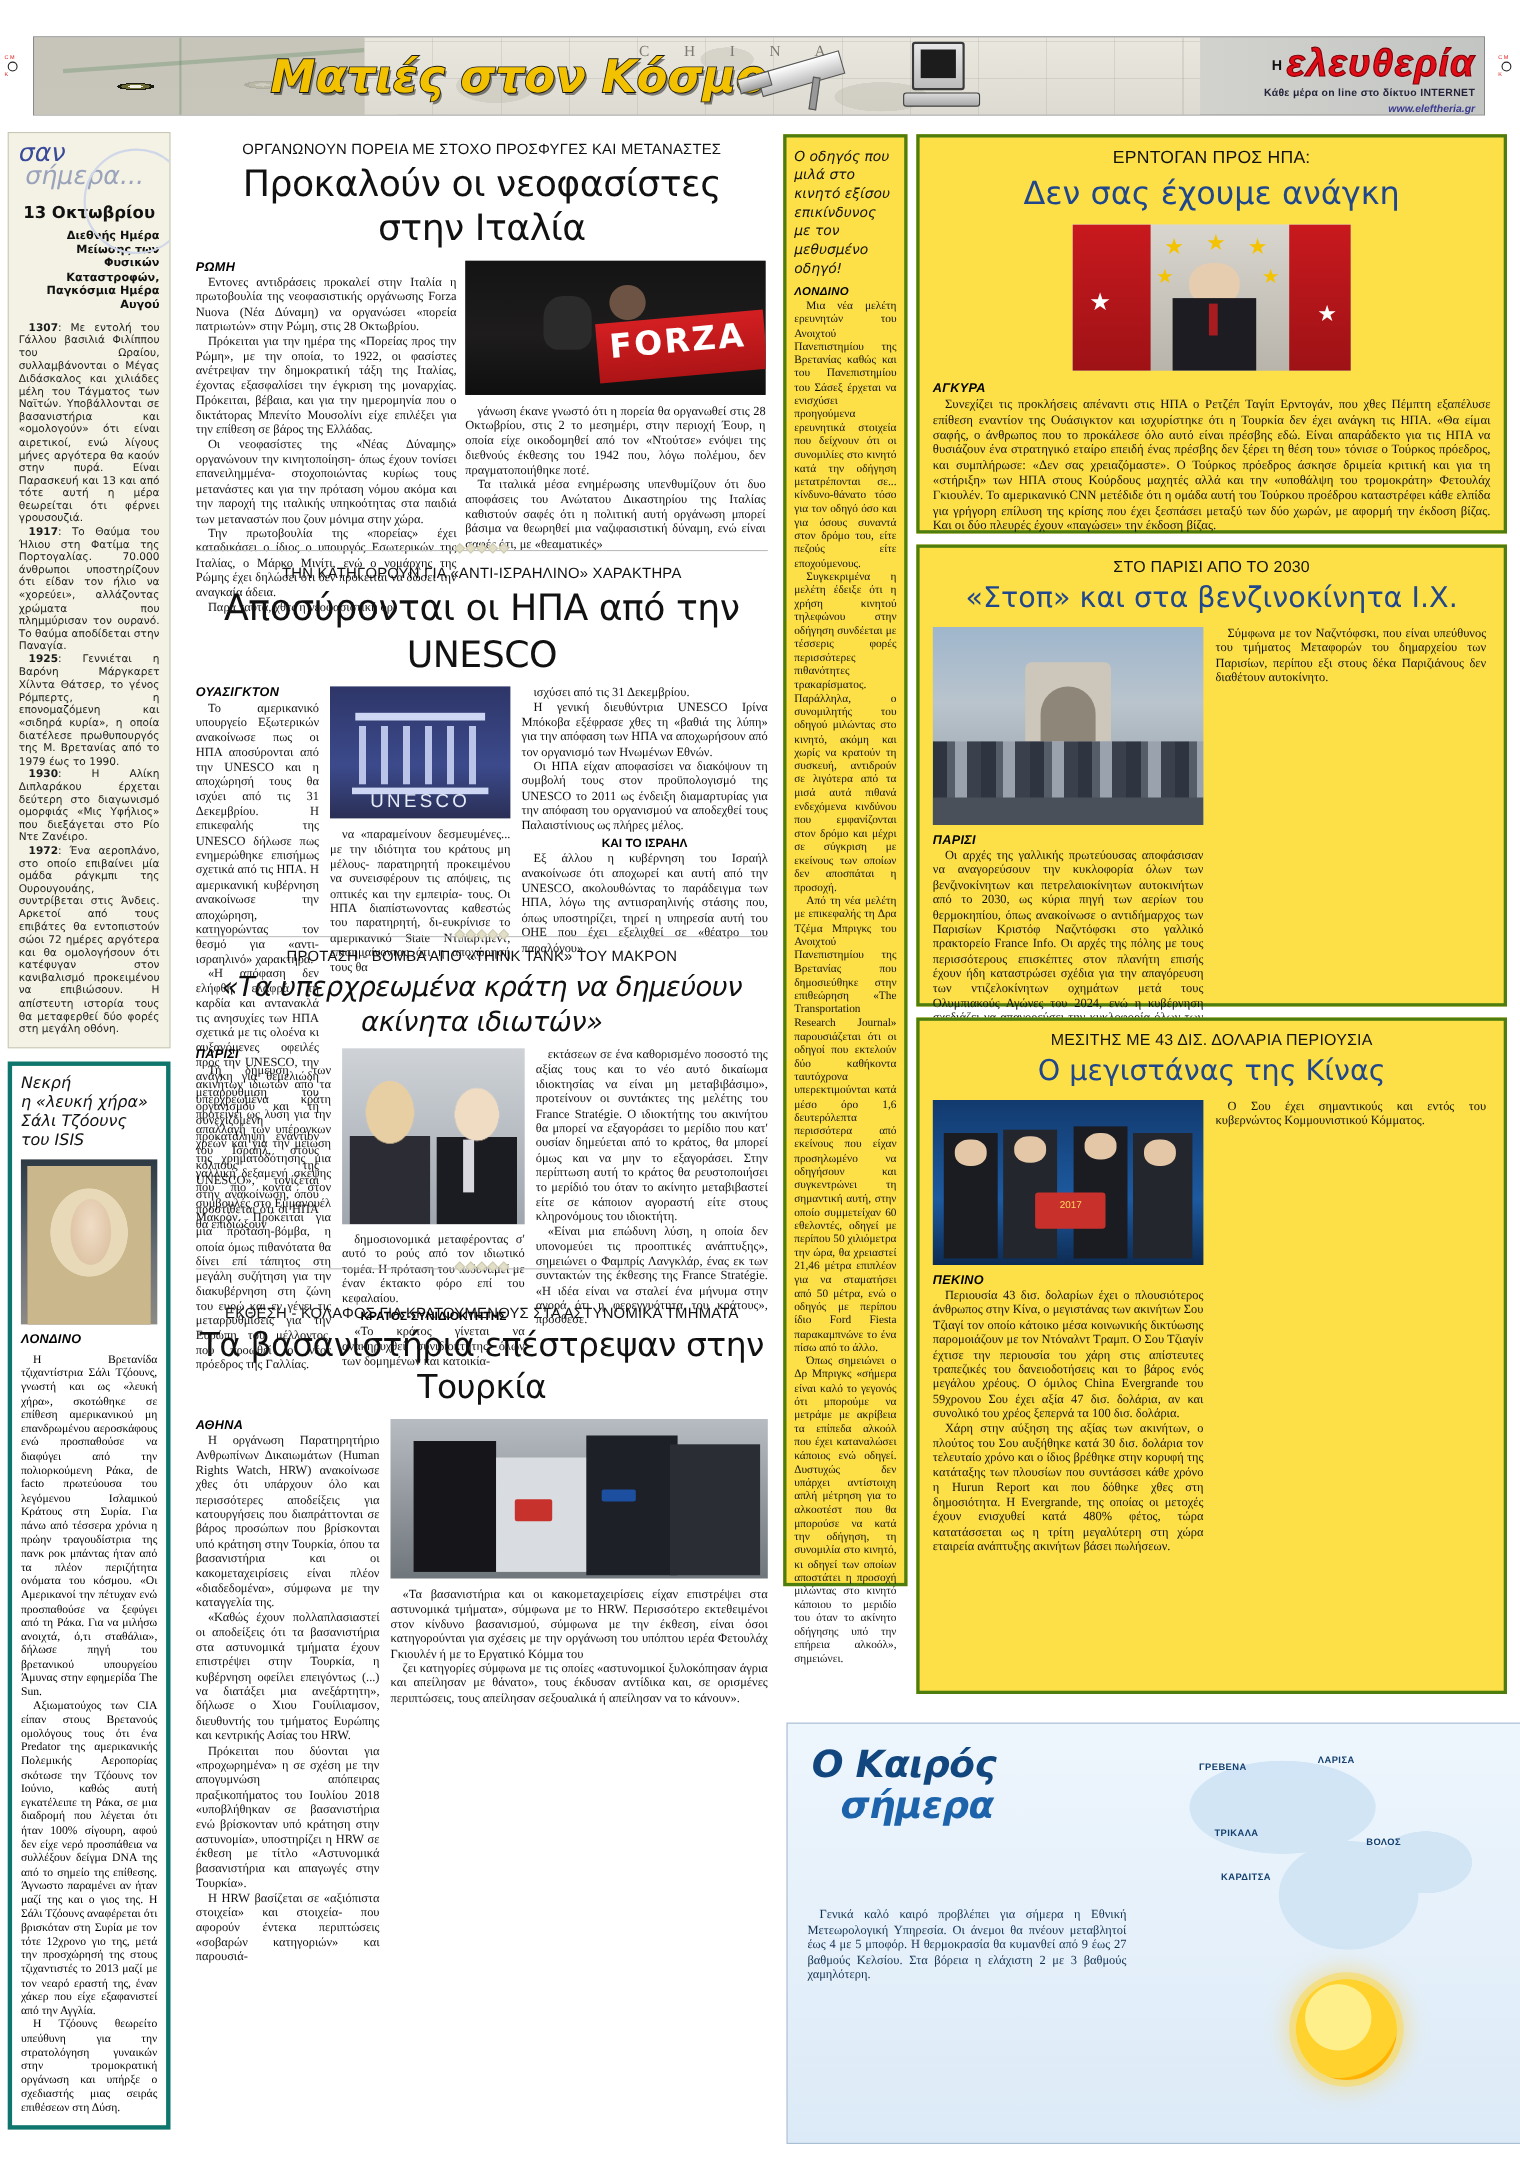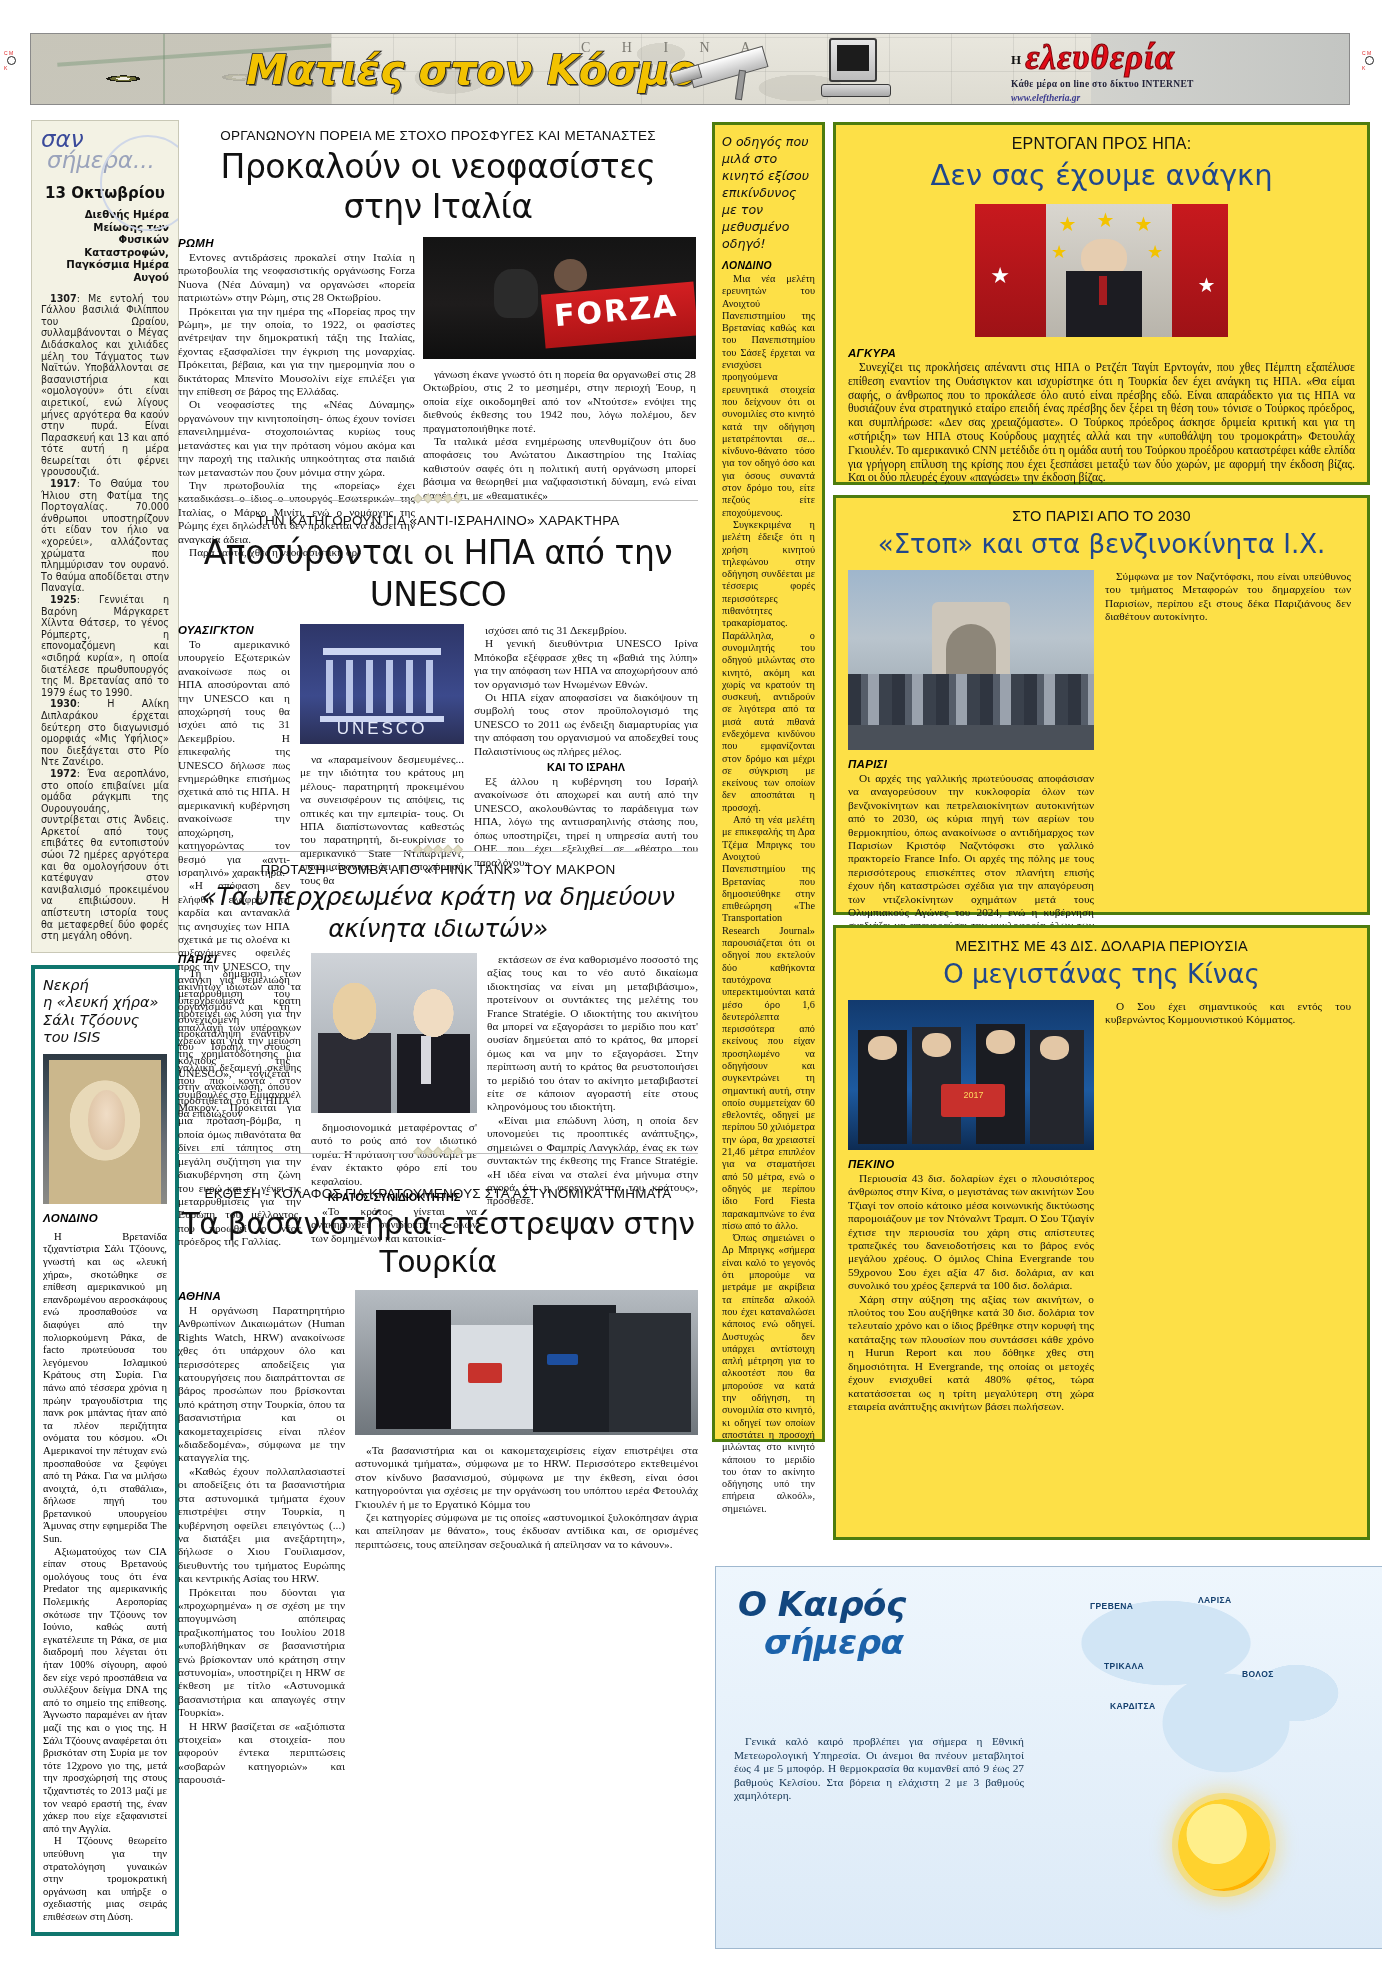--- a/index.html
+++ b/index.html
@@ -67,22 +67,22 @@
   }
   .mast-cam { position:absolute; left:640px; top:8px; width:140px; height:58px; }
   .mast-cam .body { position:absolute; left:18px; top:14px; width:78px; height:22px; background:linear-gradient(180deg,#fff,#b9b9b9); border:1px solid #555; transform:rotate(-16deg);}
   .mast-cam .lens { position:absolute; left:0px; top:26px; width:30px; height:14px; background:linear-gradient(180deg,#eee,#999); border:1px solid #555; transform:rotate(-16deg);}
   .mast-cam .post { position:absolute; left:66px; top:28px; width:7px; height:30px; background:#999; border:1px solid #555; transform:rotate(8deg);}
   .mast-pc { position:absolute; left:790px; top:4px; width:80px; height:64px; }
   .mast-pc .screen { position:absolute; left:8px; top:0; width:48px; height:44px; background:linear-gradient(180deg,#e7e7e7,#bcbcbc); border:2px solid #3a3a3a; border-radius:3px;}
   .mast-pc .screen:after{content:"";position:absolute;left:6px;top:5px;right:6px;bottom:9px;background:#1c1c1c;}
   .mast-pc .base { position:absolute; left:0px; top:46px; width:70px; height:13px; background:linear-gradient(180deg,#dadada,#a9a9a9); border:1px solid #3a3a3a; border-radius:3px;}
   .mast-logo {
-    position:absolute; right:8px; top:4px; width:330px; 
-    font-family:Liberation Serif, serif;
+    position:absolute; right:8px; top:4px; width:330px; text-align:right;
+    font-family:Liberation Sans, sans-serif;
   }
   .mast-logo .eta { font-size:13px; color:#111; font-weight:bold; display:inline-block; vertical-align:top; margin-top:14px; margin-right:4px;}
   .mast-logo .name {
     font-size:35px; font-weight:bold; font-style:italic; color:#e20c17;
     -webkit-text-stroke:1px #7a0008; letter-spacing:1px; display:inline-block;
   }
   .mast-logo .tagline { font-size:9.5px; color:#23233a; font-weight:bold; letter-spacing:.3px; margin-top:1px;}
   .mast-logo .url { font-size:9.5px; color:#3b3b8f; font-style:italic; font-weight:bold; margin-top:4px;}
 
   
@@ -109,21 +109,21 @@
   }
   .sep:before {
     content:""; position:absolute; left:0; right:0; top:5px; height:1px; background:#bdbdbd;
   }
   .sep .dia { position:absolute; left:50%; top:0; transform:translateX(-50%); display:flex; gap:3px;}
   .sep .dia i { width:7px; height:7px; background:#e2dfc9; transform:rotate(45deg); display:block; border:1px solid #cfcbb0;}
 
   .box { border:3px solid #4d7c0f; background:#fde047; }
 
   
-  #left-rail { position:absolute; left:31px; top:120px; width:148px; }
+  #left-rail { position:absolute; left:7px; top:120px; width:148px; }
   #san-simera {
     background:#f3f2e4; border:1px solid #c9c8b6; padding:8px 9px 10px 9px; position:relative; overflow:hidden;
   }
   #san-simera .ring { position:absolute; right:-18px; top:14px; width:96px; height:96px; border:2px solid #cfd7e8; border-radius:50%; }
   .ss-title1 { font-family:"DejaVu Sans",sans-serif; font-style:italic; font-size:23px; color:#3a4a9a; font-weight:400; line-height:20px;}
   .ss-title2 { font-family:"DejaVu Sans",sans-serif; font-style:italic; font-size:23px; color:#9aa3bb; font-weight:400; line-height:22px; margin-left:6px;}
   .ss-date { text-align:center; font-weight:bold; font-size:15px; margin-top:13px; color:#111; font-family:"DejaVu Sans",sans-serif;}
   .ss-sub { text-align:right; font-weight:bold; font-size:10.2px; line-height:12.6px; margin-top:7px; color:#111; font-family:"DejaVu Sans",sans-serif;}
   .ss-body { font-family:"DejaVu Sans",sans-serif; font-size:9.6px; line-height:11.6px; text-align:justify; margin-top:8px; color:#1a1a1a;}
   .ss-body p { margin:0; text-indent:9px; }

